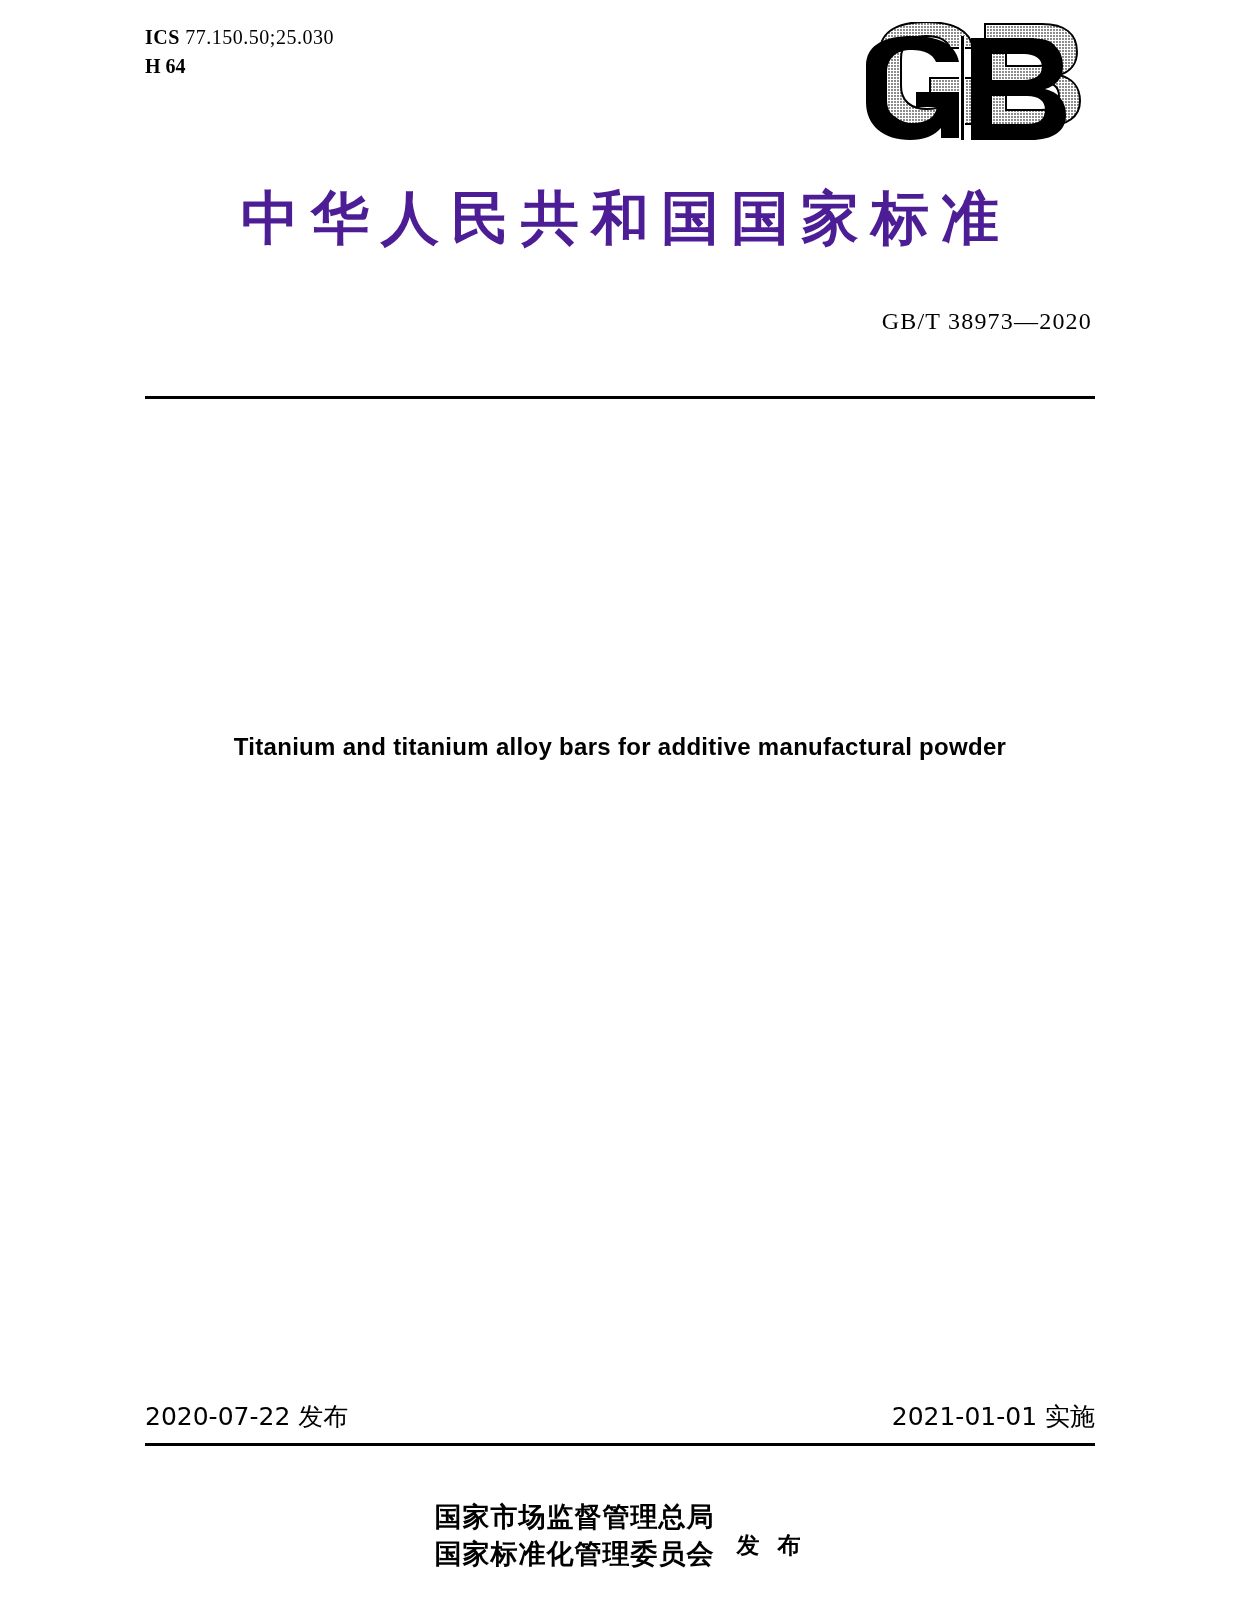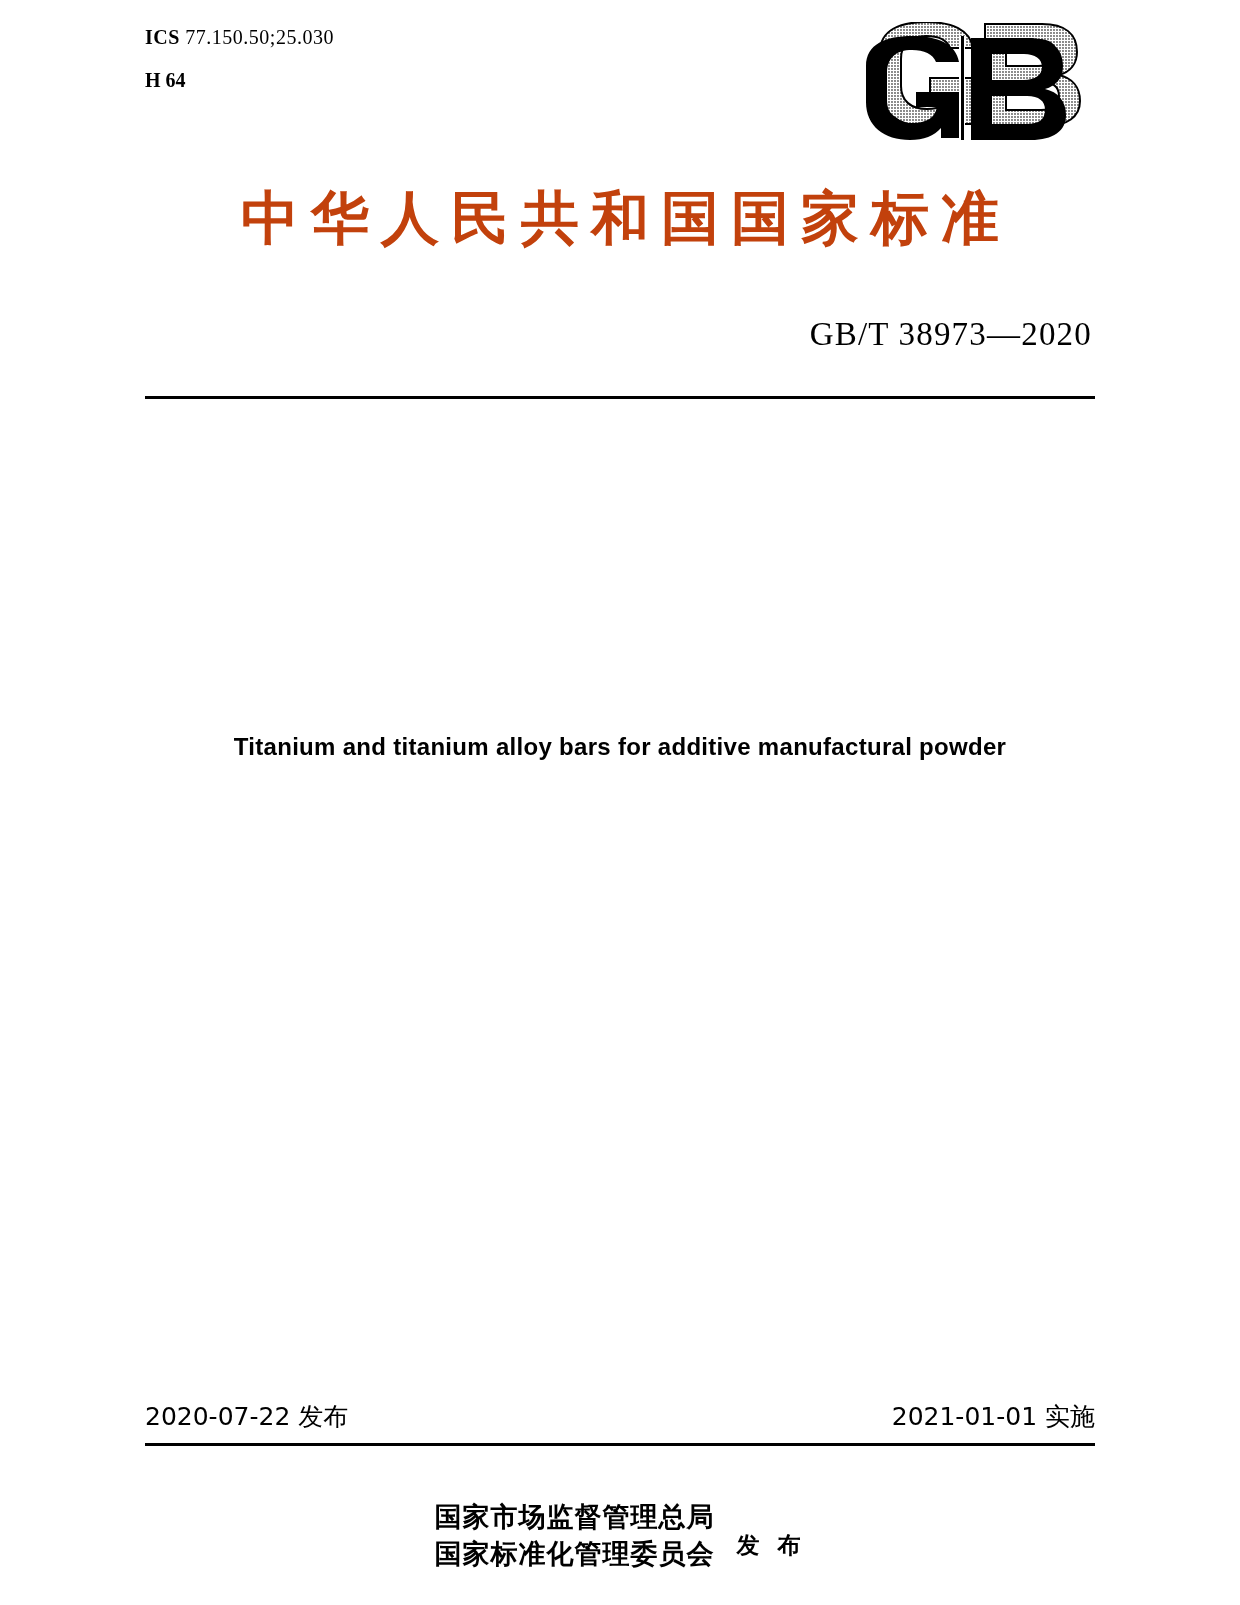--- a/index.html
+++ b/index.html
@@ -39,21 +39,21 @@
     white-space: nowrap;
   }
   .ics-line .num {
     font-weight: normal;
     font-size: 20px;
   }
   .ics-line2 {
     font-family: "Liberation Serif", serif;
     font-weight: bold;
     font-size: 20px;
-    margin-top: 16px;
+    margin-top: 2px;
   }
 
   
   .gb-logo {
     position: absolute;
     right: 150px;
     top: 22px;
     width: 230px;
     height: 150px;
   }
@@ -64,30 +64,30 @@
     position: absolute;
     left: 0;
     right: 0;
     top: 180px;
     text-align: center;
     font-family: "DejaVu Serif", serif;
     font-weight: bold;
     font-size: 58px;
     letter-spacing: 12px;
     padding-left: 12px;
-    color: #c2410c;
+    color: #4c1d95;
   }
 
   
   .std-number {
     position: absolute;
     right: 148px;
-    top: 316px;
-    font-family: "Liberation Serif", serif;
-    font-size: 33px;
+    top: 308px;
+    font-family: "Liberation Serif", serif;
+    font-size: 24px;
     letter-spacing: 1.2px;
     white-space: nowrap;
   }
 
   
   .rule-top {
     position: absolute;
     left: 145px;
     right: 145px;
     top: 396px;

